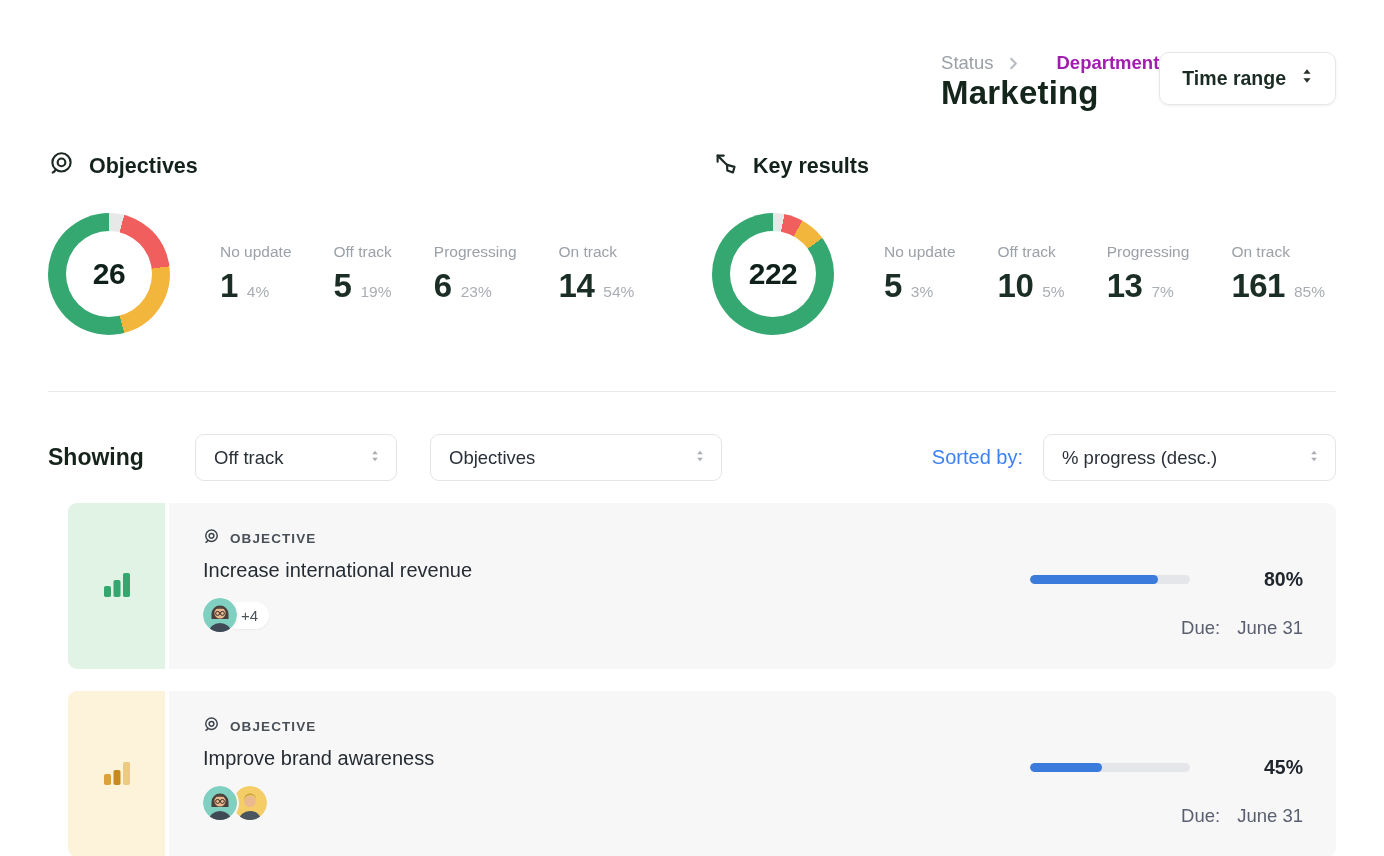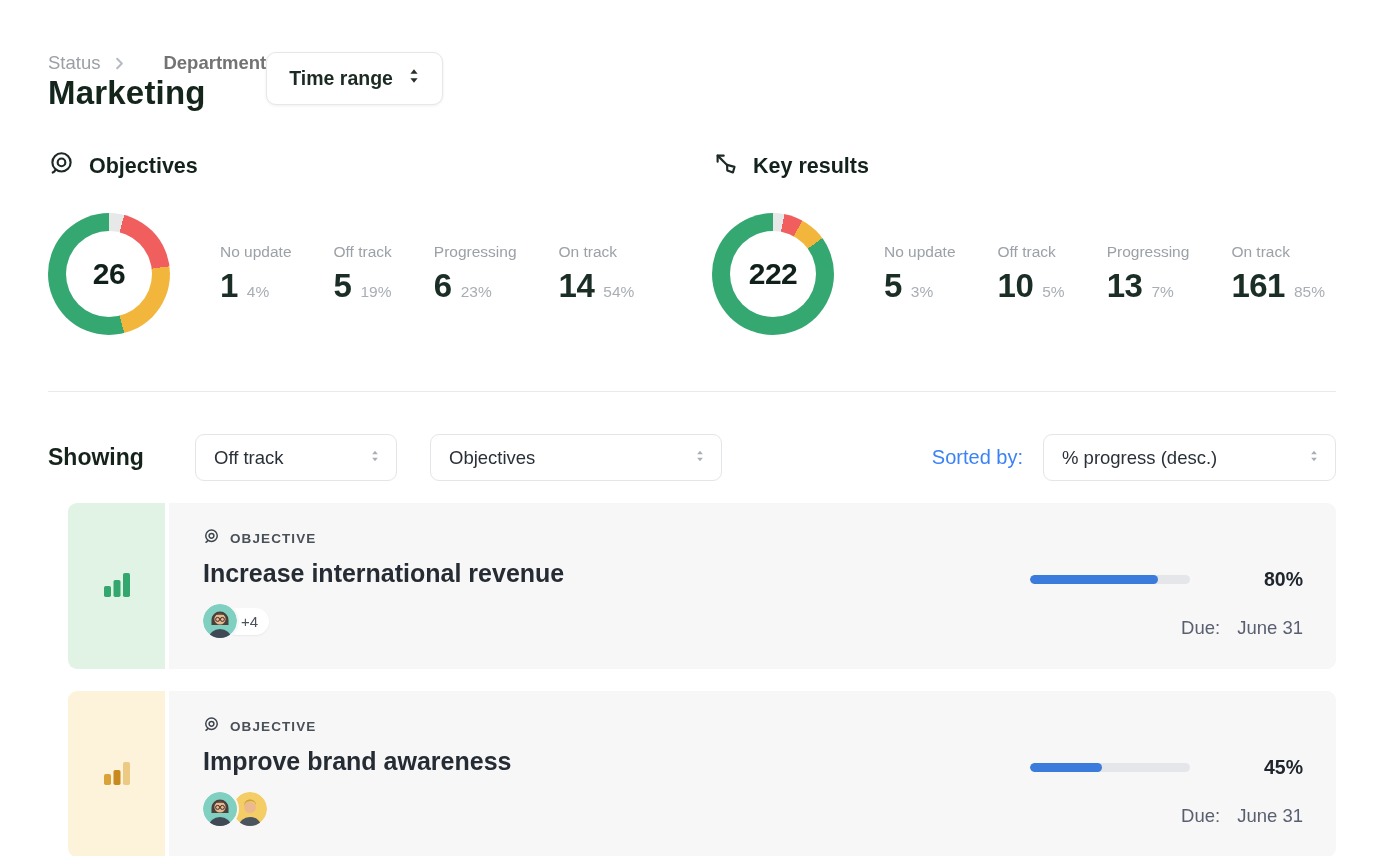--- a/index.html
+++ b/index.html
@@ -1,24 +1,24 @@
 <!DOCTYPE html>
 <html><head>
 <meta charset="utf-8">
 <style>
   * { margin:0; padding:0; box-sizing:border-box; }
   html,body { width:1384px; height:856px; overflow:hidden; background:#fff;
               font-family:"Liberation Sans", sans-serif; color:#1c2b23; }
   .page { width:1384px; height:856px; padding:52px 48px 0; position:relative; overflow:hidden; }
 
   
-  .header-row { display:flex; justify-content:flex-start; align-items:flex-start; }
+  .header-row { display:flex; justify-content:flex-end; align-items:flex-start; }
   .breadcrumb { display:flex; align-items:center; gap:12px; font-size:18.5px; }
   .crumb-parent { color:#9aa0a6; }
-  .crumb-current { color:#737373; font-weight:700;padding-left:24px; }
+  .crumb-current { color:#a21caf; font-weight:700;padding-left:24px; }
   .crumb-chevron { display:flex; }
   .page-title { font-size:33px; font-weight:700; color:#14251c; letter-spacing:.2px; }
   .time-range-btn { display:flex; align-items:center; gap:15px; background:#fff; cursor:pointer;
                     border:1px solid #e6e7ea; border-radius:10px; padding:14px 22px;
                     box-shadow:0 1px 3px rgba(16,24,40,.07); font-size:19.5px; font-weight:700; color:#1b2b23; }
 
   
   .summary { display:flex; margin-top:38px; }
   .summary-half.obj { width:664px; flex:none; }
   .summary-half.kr  { flex:1; }
@@ -54,21 +54,21 @@
   .card { display:flex; height:166px; cursor:pointer;padding-left:20px; }
   .card-accent { width:97px; flex:none; margin-right:4px; border-radius:9px 0 0 9px;
                  display:flex; align-items:center; justify-content:center; }
   .card.green .card-accent { background:#e0f3e5; }
   .card.amber .card-accent { background:#fcf3da; }
   .card-body { flex:1; background:#f7f7f8; border-radius:0 9px 9px 0; position:relative;
                padding:25px 33px 0 34px; }
   .card-tag { display:flex; align-items:center; gap:10px; font-size:13.5px; font-weight:600;
               letter-spacing:1.1px; color:#4a5057; }
   .card-tag svg { color:#3d444b; }
-  .card-title { margin-top:11px; font-size:25px; font-weight:700; color:#262c33; }
+  .card-title { margin-top:11px; font-size:20px; font-weight:400; color:#262c33; }
   .card-people { margin-top:16px; display:flex; align-items:center; }
   .avatar { width:34px; height:34px; border-radius:50%; overflow:hidden; flex:none;
             box-shadow:0 0 0 2px #f7f7f8; position:relative; z-index:2; }
   .avatar.second { margin-left:-4px; z-index:1; }
   .badge-more { height:27px; background:#fff; border-radius:14px; margin-left:-13px; z-index:1;
                 padding:0 11px 0 17px; display:flex; align-items:center; font-size:15px; color:#4c525a;
                 box-shadow:0 1px 2px rgba(0,0,0,.06); }
   .progress-row { position:absolute; top:65px; right:33px; display:flex; align-items:center;gap:28px; }
   .progress-track { width:160px; height:9px; border-radius:5px; background:#e4e6e9; overflow:hidden; }
   .progress-fill { height:100%; border-radius:5px; background:#3b7bdb; }

